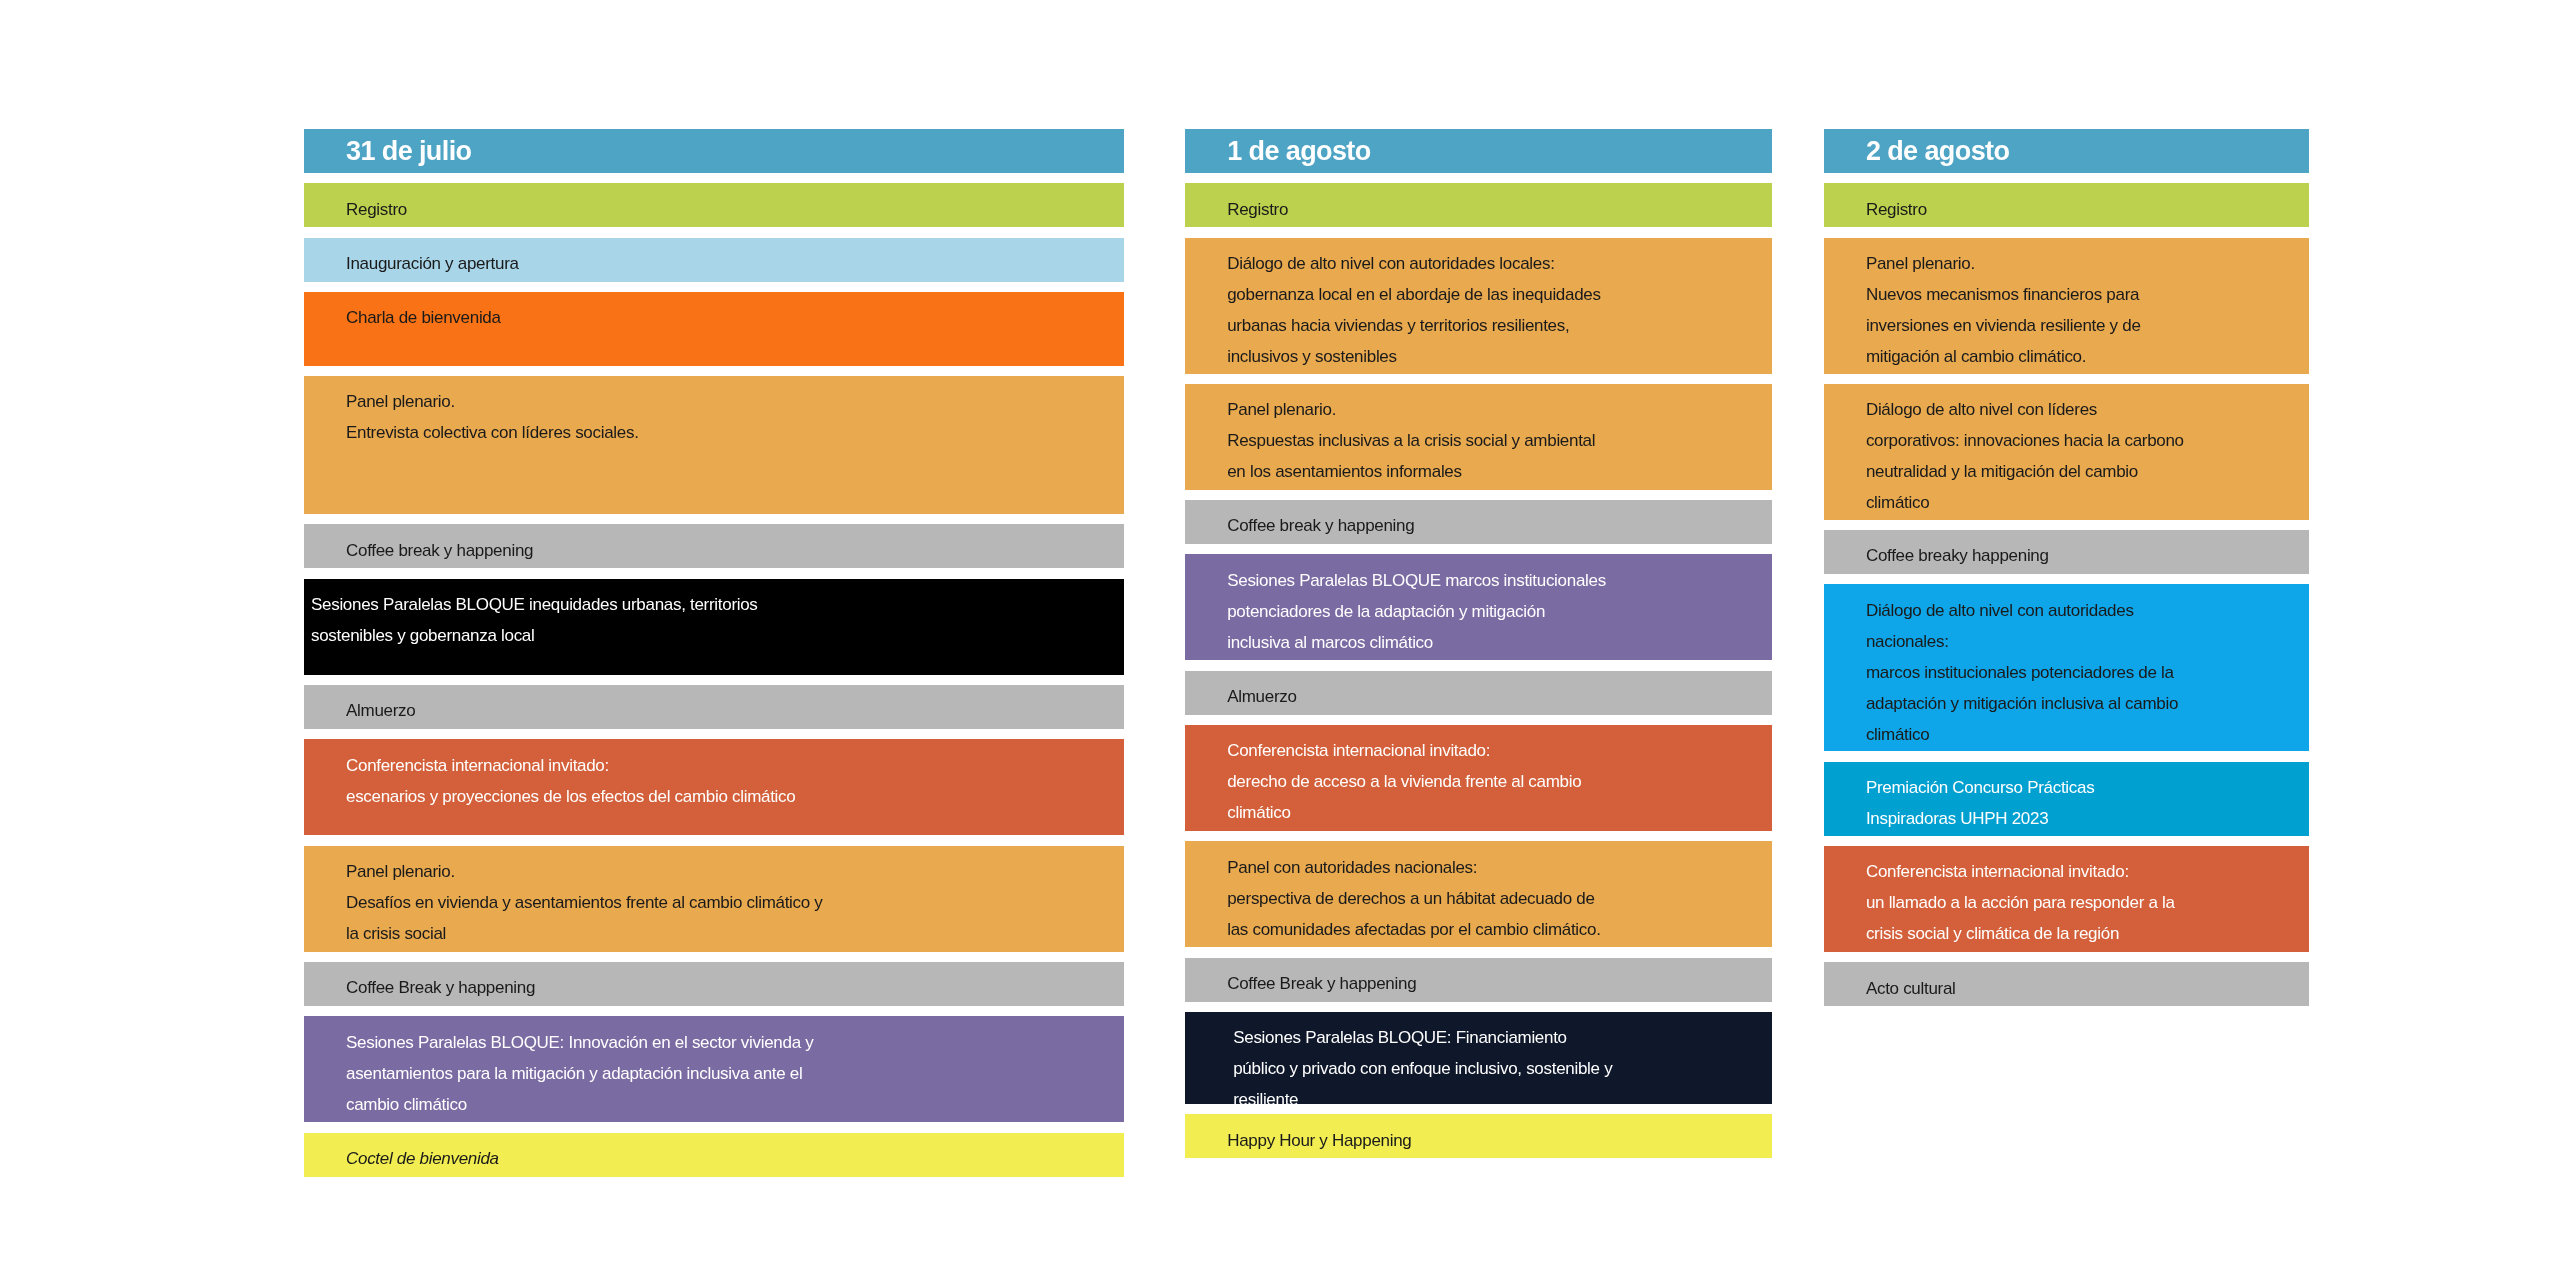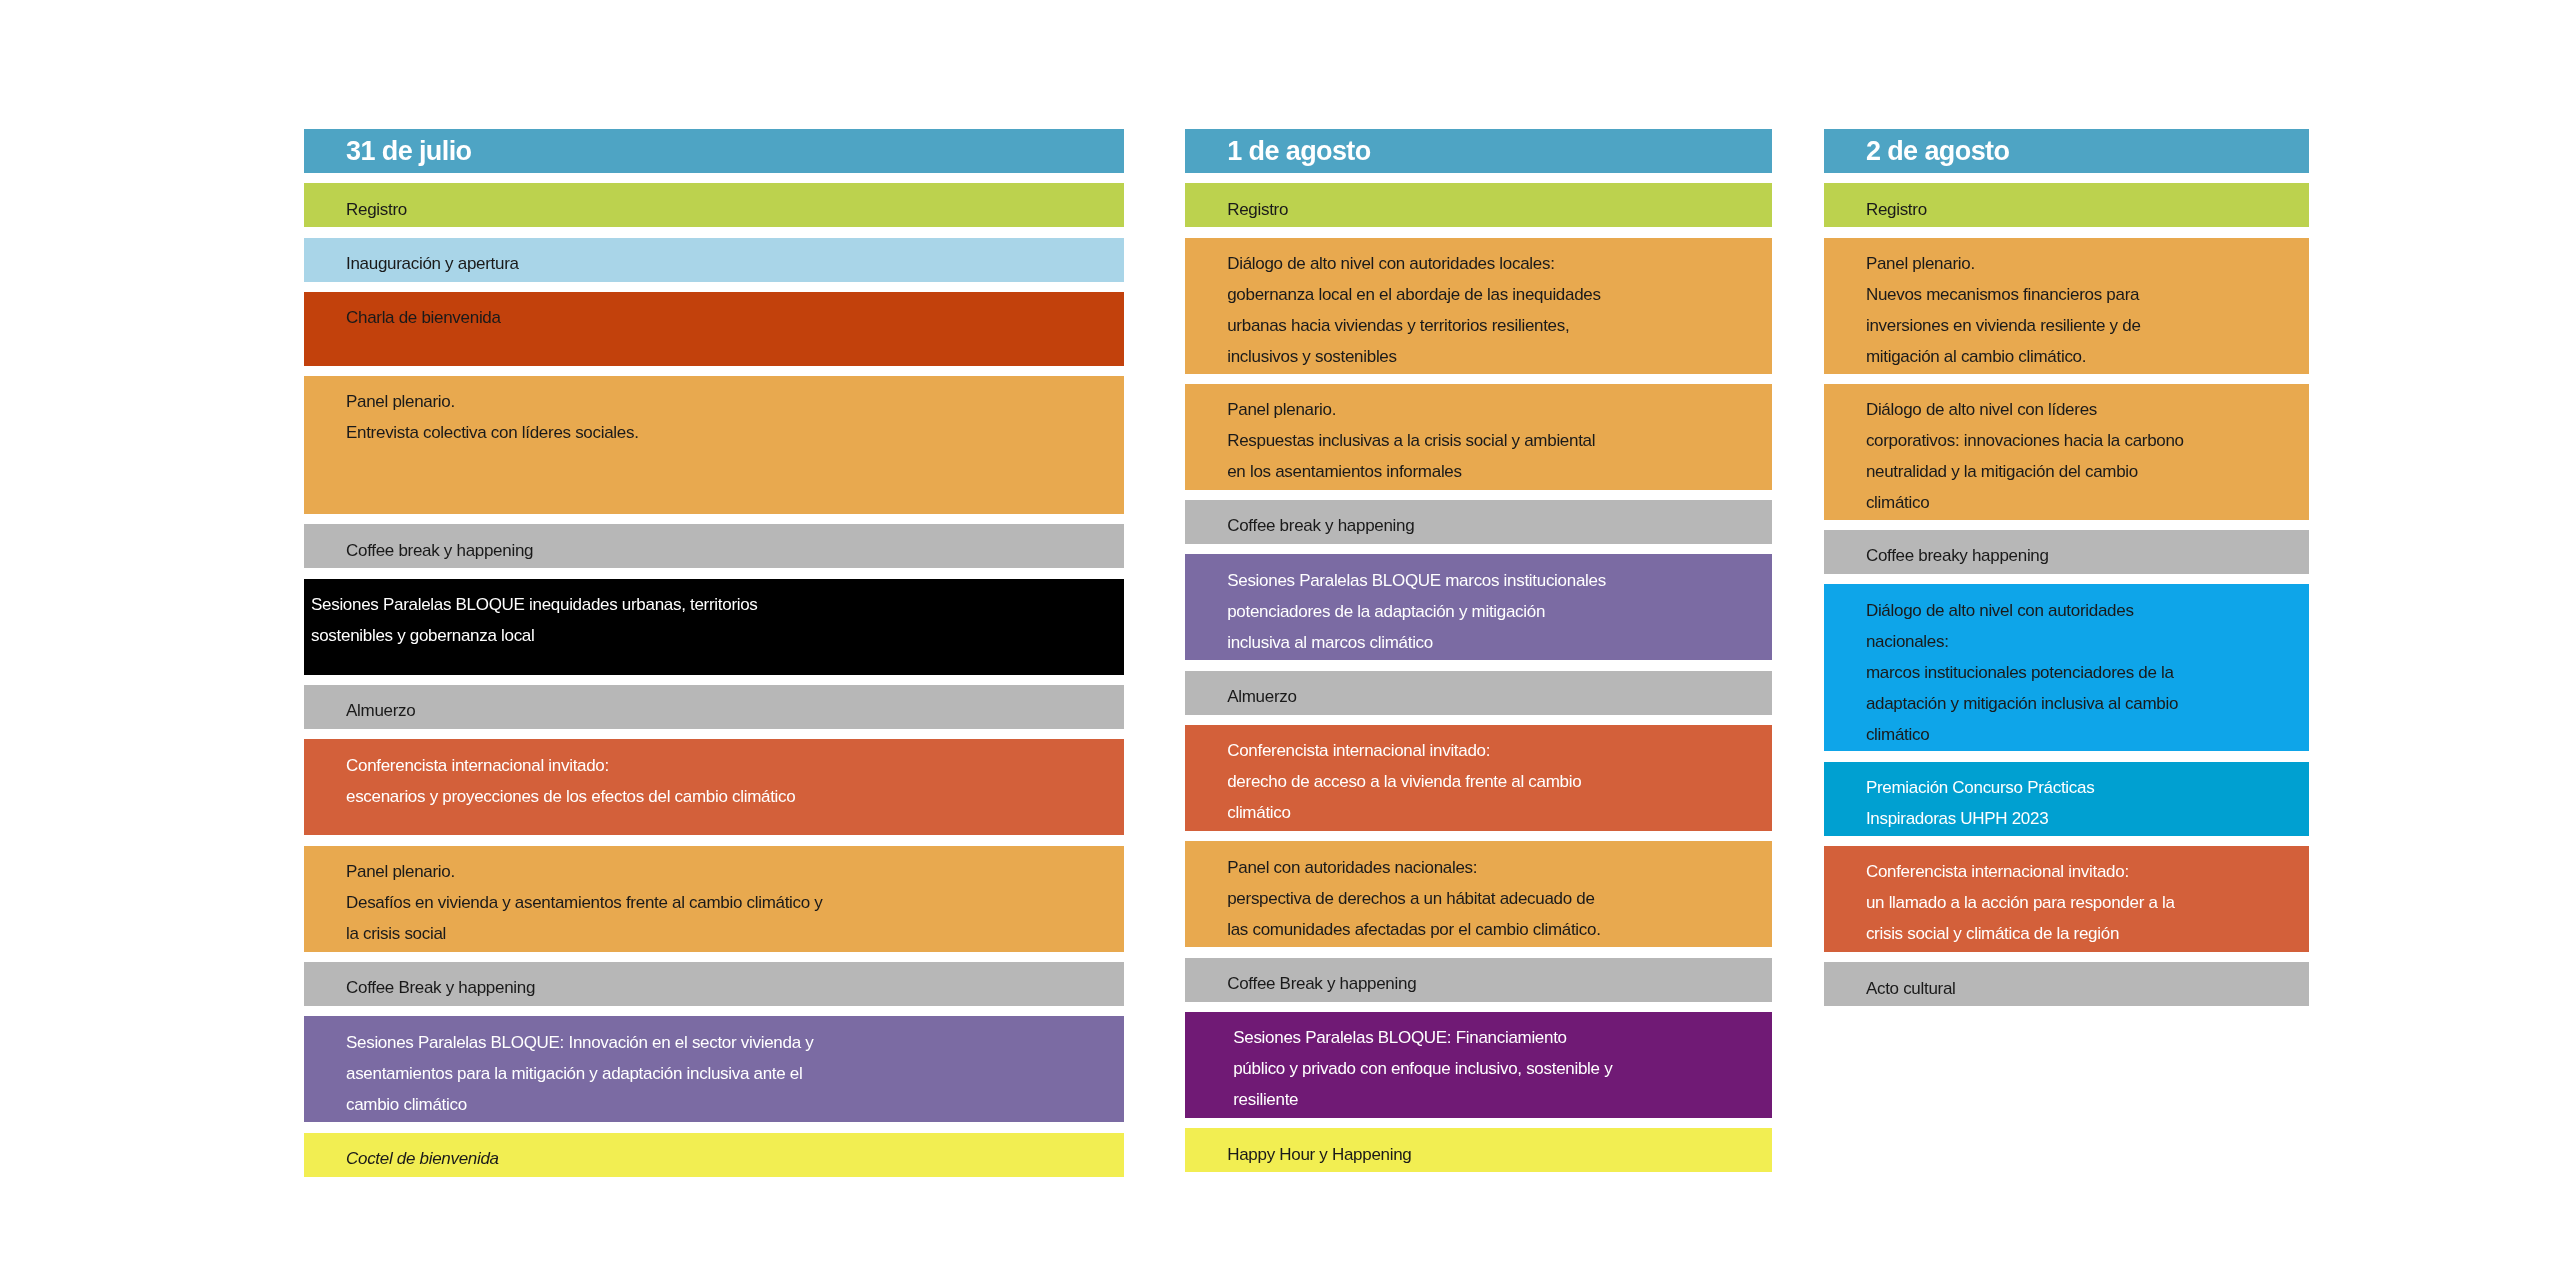--- a/index.html
+++ b/index.html
@@ -61,21 +61,21 @@
 
 <div id="agenda">
     <div class="day-column col-0">
       <div class="day-header">31 de julio</div>
       <div class="event" style="background: rgb(188, 210, 78); height: 44px;">
         <span class="line">Registro</span>
       </div>
       <div class="event" style="background: rgb(169, 213, 232); height: 44px;">
         <span class="line">Inauguración y apertura</span>
       </div>
-      <div class="event" style="background: #c2410c; height: 74px;">
+      <div class="event" style="background: #f97316; height: 74px;">
         <span class="line">Charla de bienvenida</span>
       </div>
       <div class="event" style="background: rgb(232, 169, 79); height: 138px;">
         <span class="line">Panel plenario.</span>
         <span class="line">Entrevista colectiva con líderes sociales.</span>
       </div>
       <div class="event" style="background: rgb(183, 183, 183); height: 44px;">
         <span class="line">Coffee break y happening</span>
       </div>
       <div class="event light-text" style="background: #000000; height: 96px; padding-left: 7px;">
@@ -139,21 +139,21 @@
         <span class="line">climático</span>
       </div>
       <div class="event" style="background: rgb(232, 169, 79); height: 106px;">
         <span class="line">Panel con autoridades nacionales:</span>
         <span class="line">perspectiva de derechos a un hábitat adecuado de</span>
         <span class="line">las comunidades afectadas por el cambio climático.</span>
       </div>
       <div class="event" style="background: rgb(183, 183, 183); height: 44px;">
         <span class="line">Coffee Break y happening</span>
       </div>
-      <div class="event light-text" style="background: #701a75; height: 106px; padding-left: 48px;">
+      <div class="event light-text" style="background: #0f172a; height: 92px; padding-left: 48px;">
         <span class="line">Sesiones Paralelas BLOQUE: Financiamiento</span>
         <span class="line">público y privado con enfoque inclusivo, sostenible y</span>
         <span class="line">resiliente</span>
       </div>
       <div class="event" style="background: rgb(242, 238, 82); height: 44px;">
         <span class="line">Happy Hour y Happening</span>
       </div>
     </div>
     <div class="day-column col-2">
       <div class="day-header">2 de agosto</div>

